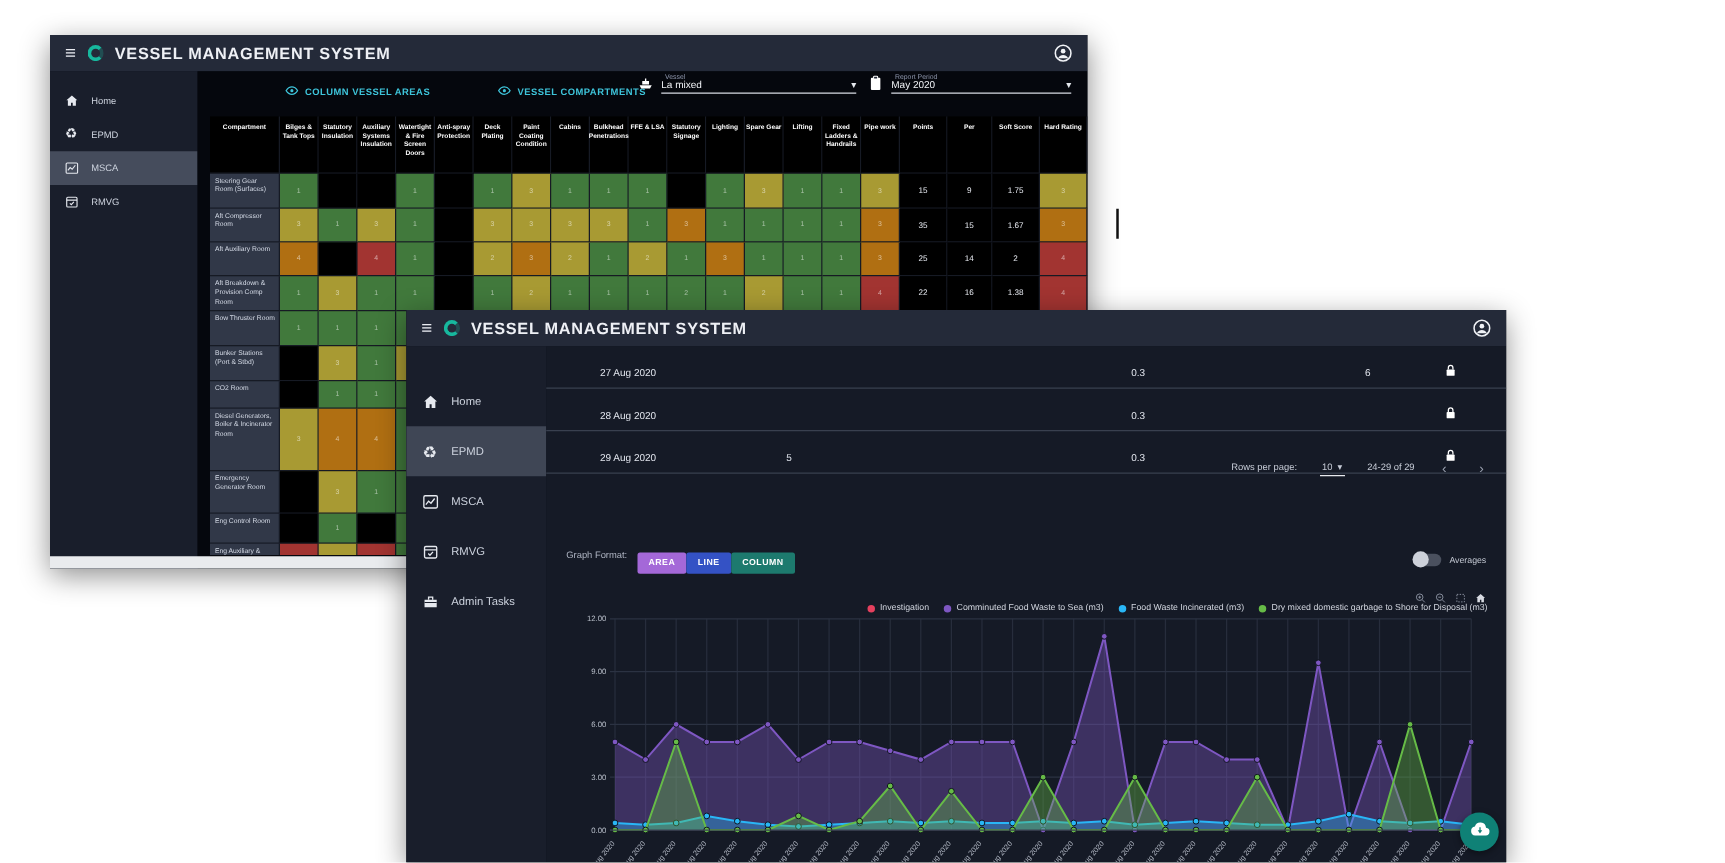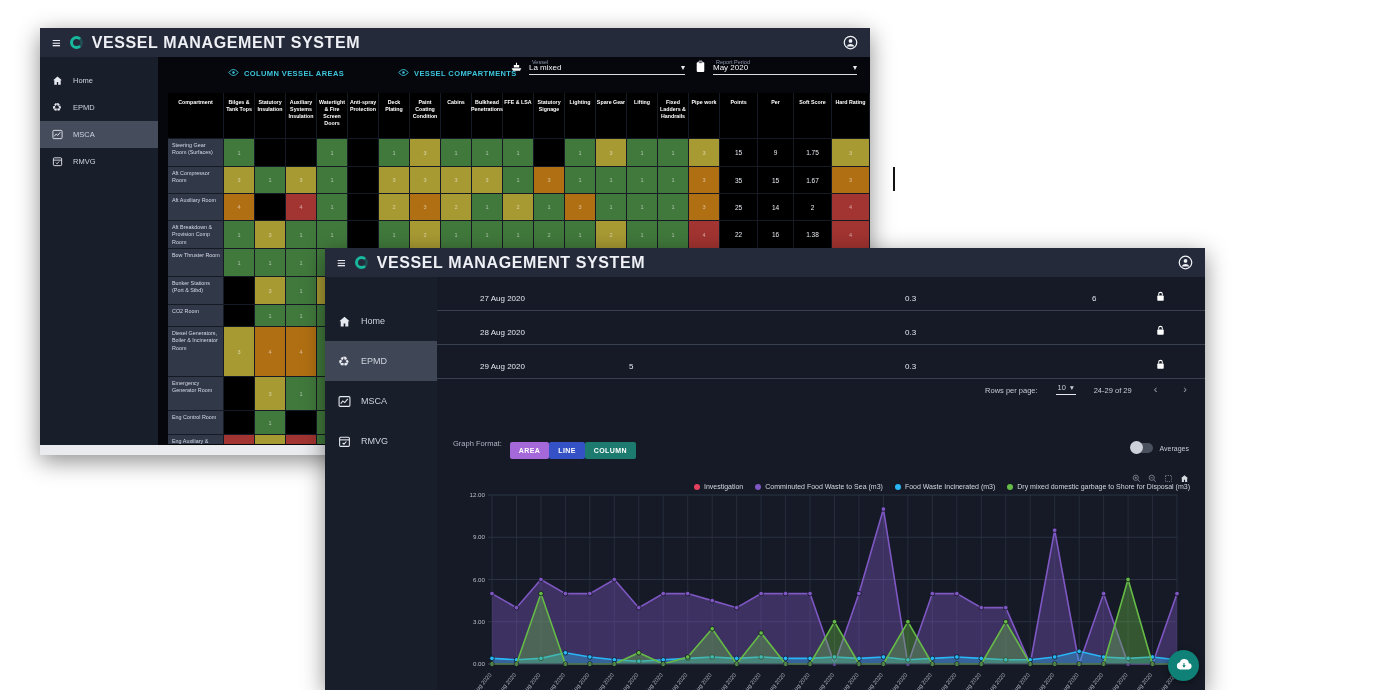--- a/index.html
+++ b/index.html
@@ -6,21 +6,21 @@
   html,body { width:1380px; height:690px; background:#ffffff; overflow:hidden; }
   .canvas { position:relative; width:1380px; height:690px; background:#fff; }
 
   .win { position:absolute; background:#10141f; overflow:hidden; box-shadow:0 6px 22px rgba(0,0,0,.45); }
   .win.back  { left:40px;  top:28px;  width:830px; height:427px; }
   .win.front { left:325px; top:248px; width:880px; height:442px; z-index:5; }
 
   .titlebar { height:29px; background:#242a39; display:flex; align-items:center; padding:0 12px; gap:9px; }
   .hamburger { color:#e8eaf0; font-size:15px; line-height:1; cursor:pointer; }
   .logo { width:13px; height:13px; border-radius:50%; border:3px solid #17b89e; border-right-color:rgba(23,184,158,.25); }
-  .apptitle { color:#eef0f5; font-size:16px; font-weight:700; letter-spacing:.6px; }
+  .apptitle { color:#eef0f5; font-size:13px; font-weight:700; letter-spacing:.6px; }
   .avatar { margin-left:auto; color:#f0f2f6; display:inline-flex; }
   .avatar svg { width:15px; height:15px; }
 
   .wbody { display:flex; height:calc(100% - 29px); }
   aside { background:#191e2b; }
   .back aside { width:120px; }
   .front aside { width:112px; padding-top:24px; }
   .back aside { padding-top:10px; }
   .side-item { display:flex; align-items:center; gap:10px; color:#cdd3de; cursor:pointer; }
   .back .side-item { height:27px; padding-left:12px; font-size:7.5px; }
@@ -59,21 +59,21 @@
   .ftable { position:absolute; left:0; top:0; right:0; }
   .frow { position:relative; border-bottom:1px solid #39404f; color:#e2e6ee; font-size:8px; }
   .frow .cell { position:absolute; bottom:7px; }
   .frow .c-date { left:43px; }
   .frow .c-com  { left:192px; }
   .frow .c-inc  { left:468px; }
   .frow .c-dry  { left:655px; }
   .frow .c-lock { left:718px; bottom:5px; color:#fff; cursor:pointer; }
   .frow .c-lock svg { width:11px; height:13px; }
 
-  .pager { position:absolute; top:92px; right:14px; height:26px; display:flex; align-items:flex-end; gap:18px; color:#c6cbd6; font-size:7.5px; }
+  .pager { position:absolute; top:92px; right:14px; height:26px; display:flex; align-items:flex-start; gap:18px; color:#c6cbd6; font-size:7.5px; }
   .rpp { display:flex; align-items:center; gap:4px; border-bottom:1px solid #e7e9ee; padding:0 2px 2px 2px; cursor:pointer; }
   .pg-arrow { font-size:11px; color:#9aa1b0; cursor:pointer; padding:0 4px; }
 
   .graphs-bar { position:absolute; top:126px; left:0; right:0; height:29px; background:#5c6271; color:#f2f3f7; font-size:11px; display:flex; align-items:center; padding:0 16px; cursor:pointer; }
   .graphs-bar .chev { margin-left:auto; display:inline-flex; color:#e8eaf0; }
   .graphs-bar .chev svg { width:10px; height:10px; }
 
   .format-row { position:absolute; top:162px; left:16px; display:flex; align-items:flex-start; gap:8px; }
   .format-label { color:#aeb4c2; font-size:7.5px; }
   .fmt-btn { height:17px; padding:0 9px; border:none; border-radius:2px; color:#fff; font-size:7px; font-weight:700; letter-spacing:.4px; cursor:pointer; }
@@ -497,20 +497,30 @@
           </div>
           <div class="side-item">
             <span class="icon">
               <svg viewBox="0 0 24 24" width="1em" height="1em">
                 <rect x="3" y="4" width="18" height="17" rx="2" fill="none" stroke="currentColor" stroke-width="2"></rect>
                 <path d="M3 9h18" stroke="currentColor" stroke-width="2"></path>
                 <path d="M8.5 14.5l2.5 2.5 4.5-5" fill="none" stroke="currentColor" stroke-width="2"></path>
               </svg>
             </span>
             <span>RMVG</span>
+          </div>
+          <div class="side-item">
+            <span class="icon">
+              <svg viewBox="0 0 24 24" width="1em" height="1em">
+                <path fill="currentColor" d="M3 9h18v11H3z"></path>
+                <path d="M9 9V5h6v4" fill="none" stroke="currentColor" stroke-width="2"></path>
+                <path d="M3 13h18" stroke="#191e2b" stroke-width="1.5"></path>
+              </svg>
+            </span>
+            <span>Admin Tasks</span>
           </div>
         </aside>
       <main class="front-main">
         <div class="ftable" id="front-table" style="top: 14px;">
             <div class="frow" style="height: 20px;">
               <span class="cell c-date">27 Aug 2020</span>
               <span class="cell c-com"></span>
               <span class="cell c-inc">0.3</span>
               <span class="cell c-dry">6</span>
               <span class="cell c-lock"><svg viewBox="0 0 24 24" width="1em" height="1em">

